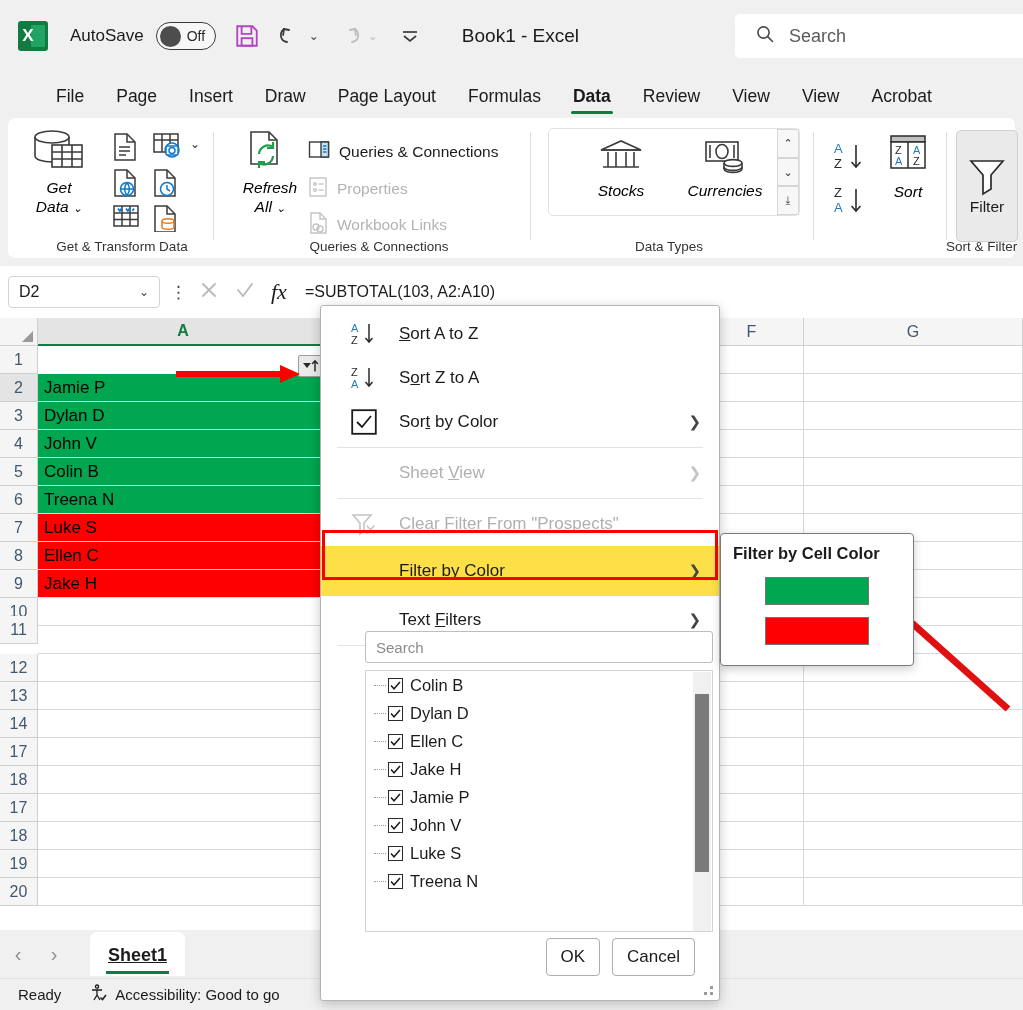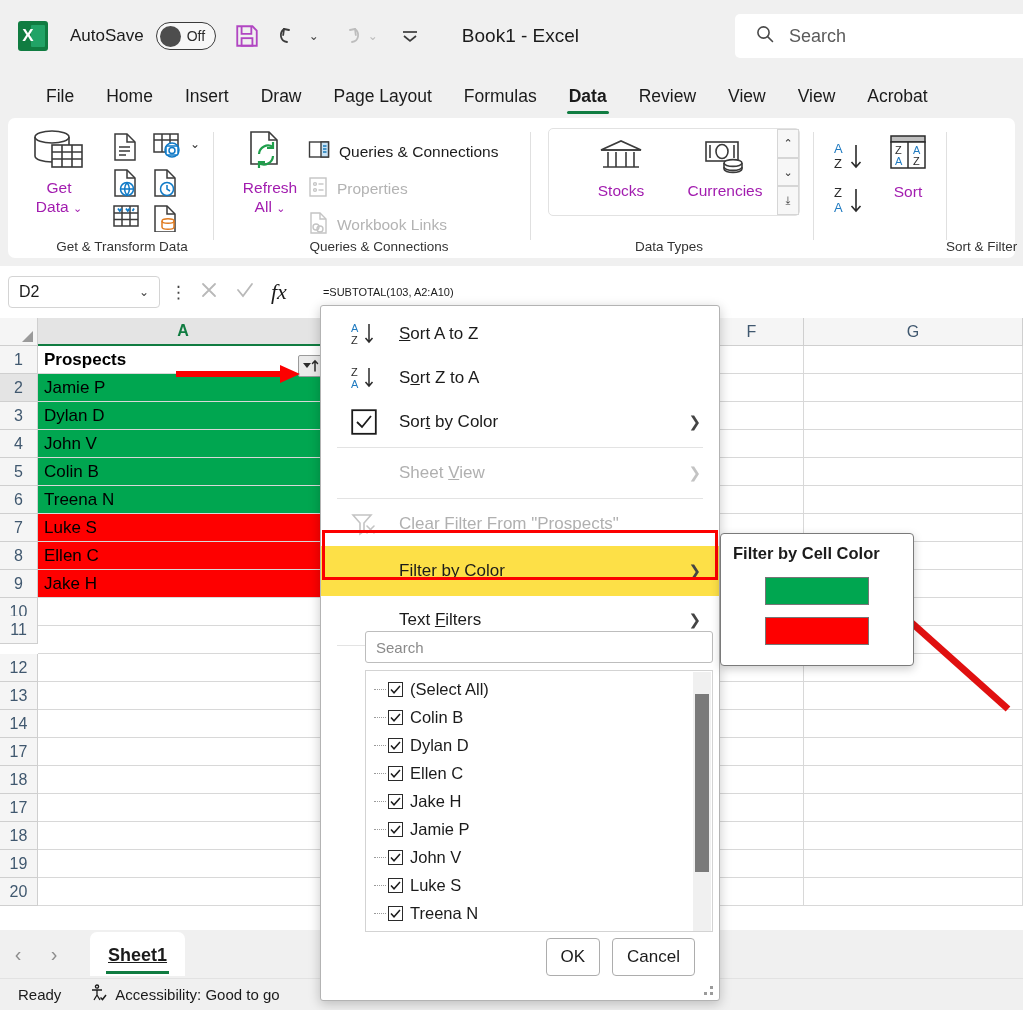--- a/index.html
+++ b/index.html
@@ -47,21 +47,21 @@
   .searchbox{
     position:absolute; left:735px; top:14px; width:330px;height:44px;
     background:#fff; border-radius:5px; display:flex;align-items:center;
   }
   .searchbox .mag{ margin-left:20px; }
   .searchbox .ph{ margin-left:14px;font-size:18px;color:#5b5b5b;}
 
   
   .tabs{
     position:absolute; left:0; top:72px; width:1023px; height:42px;
-    background:#f0f0f0; display:flex; align-items:flex-end; padding-left:30px;
+    background:#f0f0f0; display:flex; align-items:flex-end; padding-left:40px;
   }
   .tab{
     font-size:17.5px; color:#1b1b1b; padding:0 16px 7px 16px; position:relative;
     white-space:nowrap; cursor:default;
   }
   .tab.active{ font-weight:bold; }
   .tab.active:after{
     content:""; position:absolute; left:14px; right:14px; bottom:0;
     height:3px; background:#107c41; border-radius:2px;
   }
@@ -76,21 +76,21 @@
     background:#fff; border-radius:7px;
   }
   .grp{ position:absolute; top:0; height:140px; }
   .grp-label{
     position:absolute; bottom:4px; width:100%; text-align:center;
     font-size:13.5px; color:#333; white-space:nowrap;
   }
   .grp-sep{ position:absolute; top:14px; width:1px; height:108px; background:#e0e0e0; }
 
   .bigbtn{ position:absolute; text-align:center; cursor:default; }
-  .bigbtn .lab{ font-size:15.5px;color:#a21caf; line-height:19px; }
+  .bigbtn .lab{ font-size:15.5px;color:#000000; line-height:19px;font-style:italic; }
   .smallrow{ position:absolute; display:flex; align-items:center; cursor:default;}
   .smallrow .t{ font-size:15.5px; color:#1b1b1b; margin-left:9px; white-space:nowrap;}
   .smallrow.dis .t{ color:#b3b3b3; }
 
   .gallery{
     position:absolute; border:1px solid #e2e2e2; border-radius:5px; background:#fff;
   }
   .gal-scroll{ position:absolute; right:0; top:0; width:22px; height:100%;
     display:flex; flex-direction:column; }
   .gal-scroll div{
@@ -110,21 +110,21 @@
     display:flex; align-items:center;
   }
   .namebox{
     margin-left:8px; width:152px;height:32px;border:1px solid #d4d4d4;border-radius:4px;
     display:flex;align-items:center;justify-content:space-between;padding:0 10px;
     font-size:16px;color:#1b1b1b; background:#fff;
   }
   .vdots{ margin:0 10px; color:#444; font-size:17px; letter-spacing:0; }
   .fx-group{ display:flex;align-items:center; gap:16px; margin-left:2px;}
   .formula-input{
-    margin-left:36px; font-size:11px; color:#1b1b1b; flex:1;
+    margin-left:18px; font-size:16px; color:#1b1b1b; flex:1;
   }
 
   
   .grid{ position:absolute; left:0; top:318px; width:1023px; height:612px; background:#fff;}
   .corner{
     position:absolute;left:0;top:0;width:38px;height:28px;background:#f5f5f5;
     border-right:1px solid #cfcfcf;border-bottom:1px solid #cfcfcf;
   }
   .corner:after{
     content:""; position:absolute;right:4px;bottom:3px;
@@ -299,21 +299,21 @@
         <circle cx="8.5" cy="8.5" r="5.6"></circle>
           <path d="M12.6 12.6L17.5 17.5" stroke-linecap="round"></path>
       </svg>
     </span>
     <span class="ph">Search</span>
   </div>
 </div>
 
 <div class="tabs">
   <div class="tab">File</div>
-  <div class="tab">Home</div>
+  <div class="tab">Page</div>
   <div class="tab">Insert</div>
   <div class="tab">Draw</div>
   <div class="tab">Page Layout</div>
   <div class="tab">Formulas</div>
   <div class="tab active">Data</div>
   <div class="tab">Review</div>
   <div class="tab">View</div>
   <div class="tab">View</div>
   <div class="tab">Acrobat</div>
 </div>
@@ -479,20 +479,26 @@
         <text x="10" y="33" font-family="Liberation Sans, sans-serif" font-size="11" fill="#1f7ac0" stroke="none">A</text>
         <text x="28" y="22" font-family="Liberation Sans, sans-serif" font-size="11" fill="#1f7ac0" stroke="none">A</text>
         <text x="28" y="33" font-family="Liberation Sans, sans-serif" font-size="11" fill="#2b2b2b" stroke="none">Z</text>
       </svg>
       <div class="lab">Sort</div>
     </div>
     <div class="grp-sep" style="left:126px;top:14px"></div>
     <div class="grp-label" style="width:230px;text-align:left;left:126px">Sort &amp; Filter</div>
   </div>
 
+  <div class="filter-big">
+    <svg width="44" height="40" viewBox="0 0 44 40" fill="#fff" stroke="#2b2b2b" stroke-width="1.7">
+      <path d="M6 5h32L26 19v14l-8 5V19z"></path>
+    </svg>
+    <div style="font-size:15.5px;color:#1b1b1b;margin-top:2px">Filter</div>
+  </div>
  </div>
 </div>
 
 <div class="fbar">
   <div class="namebox">
     <span>D2</span>
     <span style="font-size:12px;color:#444">⌄</span>
   </div>
   <span class="vdots">⋮</span>
   <div class="fx-group">
@@ -531,21 +537,20 @@
   <div class="rowhdr" style="top:336px">12</div>
   <div class="rowhdr" style="top:364px">13</div>
   <div class="rowhdr" style="top:392px">14</div>
   <div class="rowhdr" style="top:420px">17</div>
   <div class="rowhdr" style="top:448px">18</div>
   <div class="rowhdr" style="top:476px">17</div>
   <div class="rowhdr" style="top:504px">18</div>
   <div class="rowhdr" style="top:532px">19</div>
   <div class="rowhdr" style="top:560px">20</div>
 
-  <div class="cell hdrcell" style="left:38px;top:28px;width:291px">Prospects</div>
   <div class="cell" style="left:38px;top:56px;width:291px;background:#00a650">Jamie P</div>
   <div class="cell" style="left:38px;top:84px;width:291px;background:#00a650">Dylan D</div>
   <div class="cell" style="left:38px;top:112px;width:291px;background:#00a650">John V</div>
   <div class="cell" style="left:38px;top:140px;width:291px;background:#00a650">Colin B</div>
   <div class="cell" style="left:38px;top:168px;width:291px;background:#00a650">Treena N</div>
   <div class="cell" style="left:38px;top:196px;width:291px;background:#fe0000">Luke S</div>
   <div class="cell" style="left:38px;top:224px;width:291px;background:#fe0000">Ellen C</div>
   <div class="cell" style="left:38px;top:252px;width:291px;background:#fe0000">Jake H</div>
   <div class="cell" style="left:38px;top:280px;width:291px"></div>
   <div class="cell" style="left:38px;top:308px;width:291px"></div>
@@ -679,29 +684,20 @@
     <span class="arrow">❯</span>
   </div>
 
   <div class="msep"></div>
 
   <div class="searchfield">
     <span>Search</span>
   </div>
 
   <div class="listbox">
-    <div class="li" style="margin-top:4px">
-      <span class="tree" style="top:14px"></span>
-      <span class="cbx">
-        <svg width="11" height="9" viewBox="0 0 11 9">
-            <path d="M1 4.6l3 3.2L10 1" stroke="#1b1b1b" stroke-width="1.5" fill="none"></path>
-          </svg>
-      </span>
-      <span>(Select All)</span>
-    </div>
     <div class="li">
       <span class="tree" style="top:14px"></span>
       <span class="cbx">
         <svg width="11" height="9" viewBox="0 0 11 9">
             <path d="M1 4.6l3 3.2L10 1" stroke="#1b1b1b" stroke-width="1.5" fill="none"></path>
           </svg>
       </span>
       <span>Colin B</span>
     </div>
     <div class="li">

